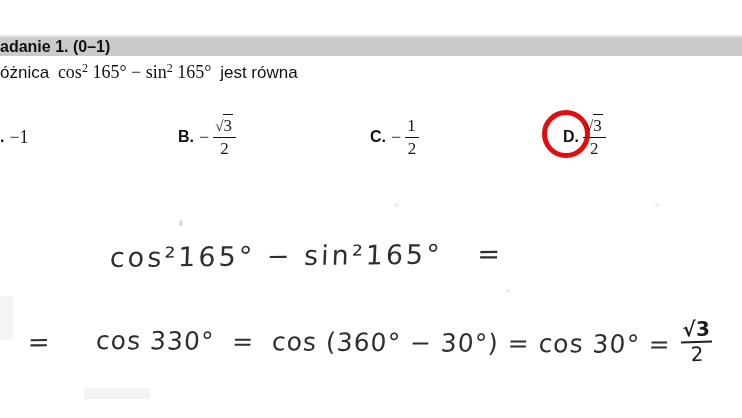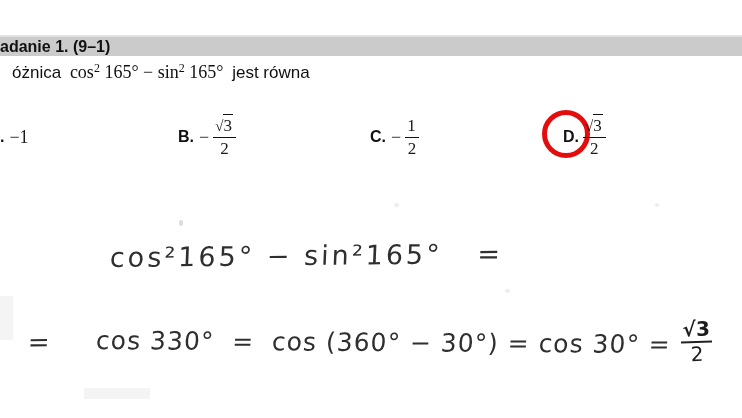--- a/index.html
+++ b/index.html
@@ -11,21 +11,21 @@
   .task-bar{
     position:absolute;left:0;top:35px;width:742px;height:21px;
     background:#cbcbcb;border-top:2px solid #e2e2e2;box-sizing:border-box;
   }
   .task-bar .title{
     position:absolute;left:0;top:0;line-height:19px;font-size:16px;font-weight:bold;color:#111;
     white-space:pre;
   }
   
   .question{
-    position:absolute;left:12px;top:61px;font-size:17px;color:#111;white-space:nowrap;
+    position:absolute;left:0;top:61px;font-size:17px;color:#111;white-space:nowrap;
   }
   .qmath{font-family:"Liberation Serif",serif;font-size:18px;margin:0 4px;}
   .qmath sup{font-size:12px;vertical-align:6px;}
   
   .answer{
     position:absolute;top:111px;height:52px;display:flex;align-items:center;
     font-size:16px;white-space:pre;
   }
   .alabel{font-weight:bold;color:#111;}
   .aval,.sign{font-family:"Liberation Serif",serif;font-size:18px;margin-left:5px;}
@@ -65,21 +65,21 @@
   
   .speck{position:absolute;background:#ededed;border-radius:50%;}
   .smudge{position:absolute;background:#f4f4f4;}
 </style>
 </head>
 <body>
 
 <div id="page">
 
   <div class="task-bar">
-    <span class="title">adanie 1. (9–1)</span>
+    <span class="title">adanie 1. (0–1)</span>
   </div>
 
   <div class="question">
     <span>óżnica</span>
     <span class="qmath"><span>cos</span><sup>2</sup><span> 165° − sin</span><sup>2</sup><span> 165°</span></span>
     <span>jest równa</span>
   </div>
 
   <div class="answer" style="left:0px">
     <span class="alabel">.</span>

